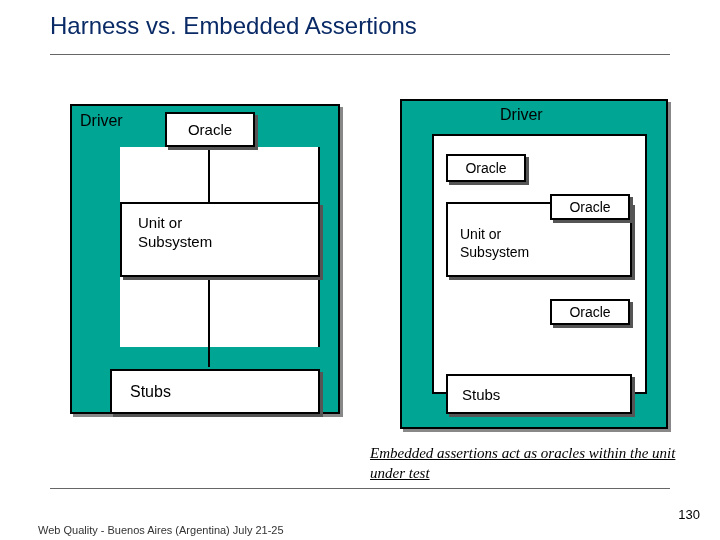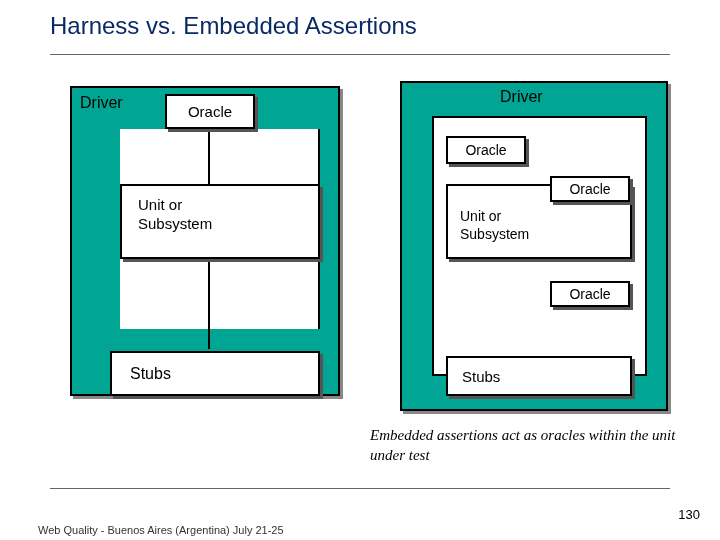--- a/index.html
+++ b/index.html
@@ -23,21 +23,21 @@
     position: absolute;
     left: 50px;
     top: 54px;
     width: 620px;
     height: 0;
     border-top: 1px solid #666;
   }
   .diagram-area {
     position: absolute;
     left: 50px;
-    top: 76px;
+    top: 94px;
     width: 620px;
     height: 360px;
   }
 
   
   .left-driver {
     position: absolute;
     left: 20px; top: 10px;
     width: 270px; height: 310px;
     background: #00a693;
@@ -188,20 +188,21 @@
 
   .caption {
     position: absolute;
     left: 320px; top: 350px;
     width: 320px;
     font-style: italic;
     font-size: 15px;
     color: #000;
     line-height: 1.3;
     font-family: Georgia, 'Times New Roman', serif;
+    text-decoration: underline;
   }
   .bottom-rule {
     position: absolute;
     left: 50px;
     top: 488px;
     width: 620px;
     border-top: 1px solid #666;
   }
   .footer-left {
     position: absolute;

